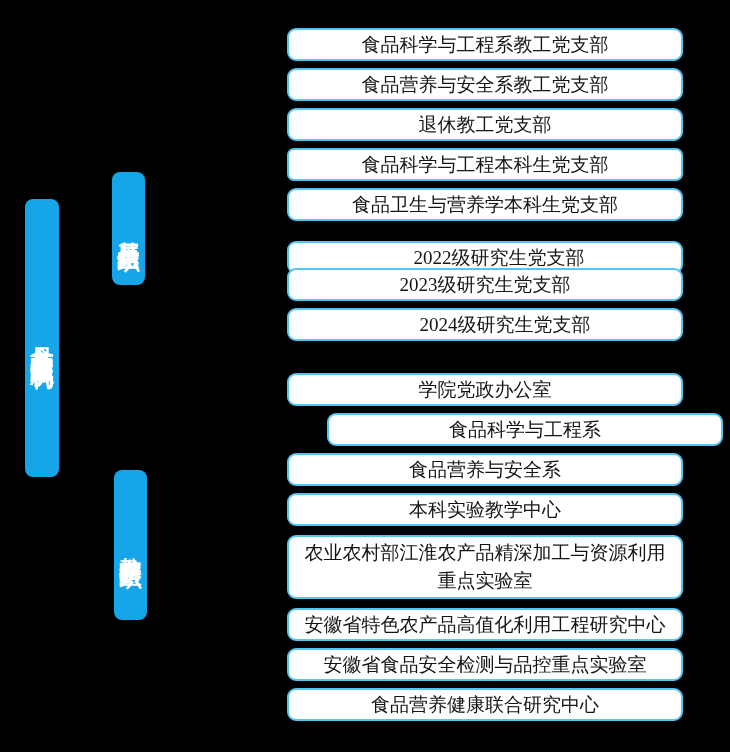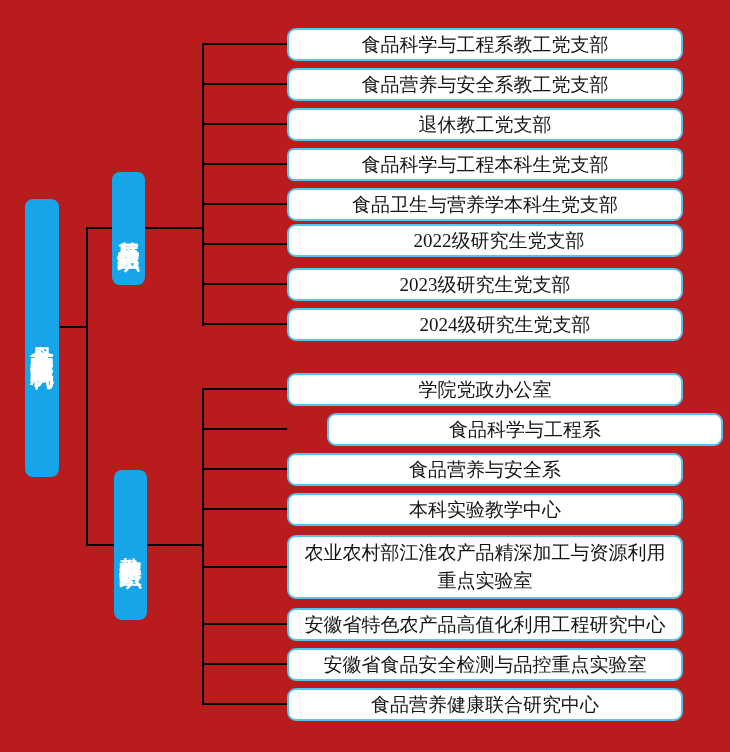--- a/index.html
+++ b/index.html
@@ -1,21 +1,21 @@
 <!DOCTYPE html>
 <html><head>
 <meta charset="utf-8">
 <style>
   html, body { margin: 0; padding: 0; background: #ffffff; }
   * { box-sizing: border-box; }
   #canvas {
     position: relative;
     width: 730px;
     height: 752px;
-    background: #b91c1c;
+    background: #000000;
     font-family: "Liberation Serif", "DejaVu Serif", serif;
     overflow: hidden;
   }
   .line {
     position: absolute;
     background: #000000;
   }
   .blue-node {
     position: absolute;
     background: #16A5E9;
@@ -87,21 +87,21 @@
 
   <div class="blue-node" style="left:112px; top:172px; width:33px; height:113px;">基层党组织</div>
 
   <div class="blue-node" style="left:114px; top:470px; width:33px; height:150px;">教学科研组织</div>
 
   <div class="item-box" style="top:28px;">食品科学与工程系教工党支部</div>
   <div class="item-box" style="top:68px;">食品营养与安全系教工党支部</div>
   <div class="item-box" style="top:108px;">退休教工党支部</div>
   <div class="item-box" style="top:148px;border-radius:7px;">食品科学与工程本科生党支部</div>
   <div class="item-box" style="top:188px;">食品卫生与营养学本科生党支部</div>
-  <div class="item-box" style="top:224px;padding-left:28px;">2022级研究生党支部</div>
+  <div class="item-box" style="top:241px;padding-left:28px;">2022级研究生党支部</div>
   <div class="item-box" style="top:268px;">2023级研究生党支部</div>
   <div class="item-box" style="top:308px;padding-left:40px;">2024级研究生党支部</div>
 
   <div class="item-box" style="top:373px;">学院党政办公室</div>
   <div class="item-box" style="top:413px;margin-left:40px;">食品科学与工程系</div>
   <div class="item-box" style="top:453px;">食品营养与安全系</div>
   <div class="item-box" style="top:493px;">本科实验教学中心</div>
   <div class="item-box item-tall" style="top:535px;">农业农村部江淮农产品精深加工与资源利用
 重点实验室</div>
   <div class="item-box" style="top:608px;">安徽省特色农产品高值化利用工程研究中心</div>

